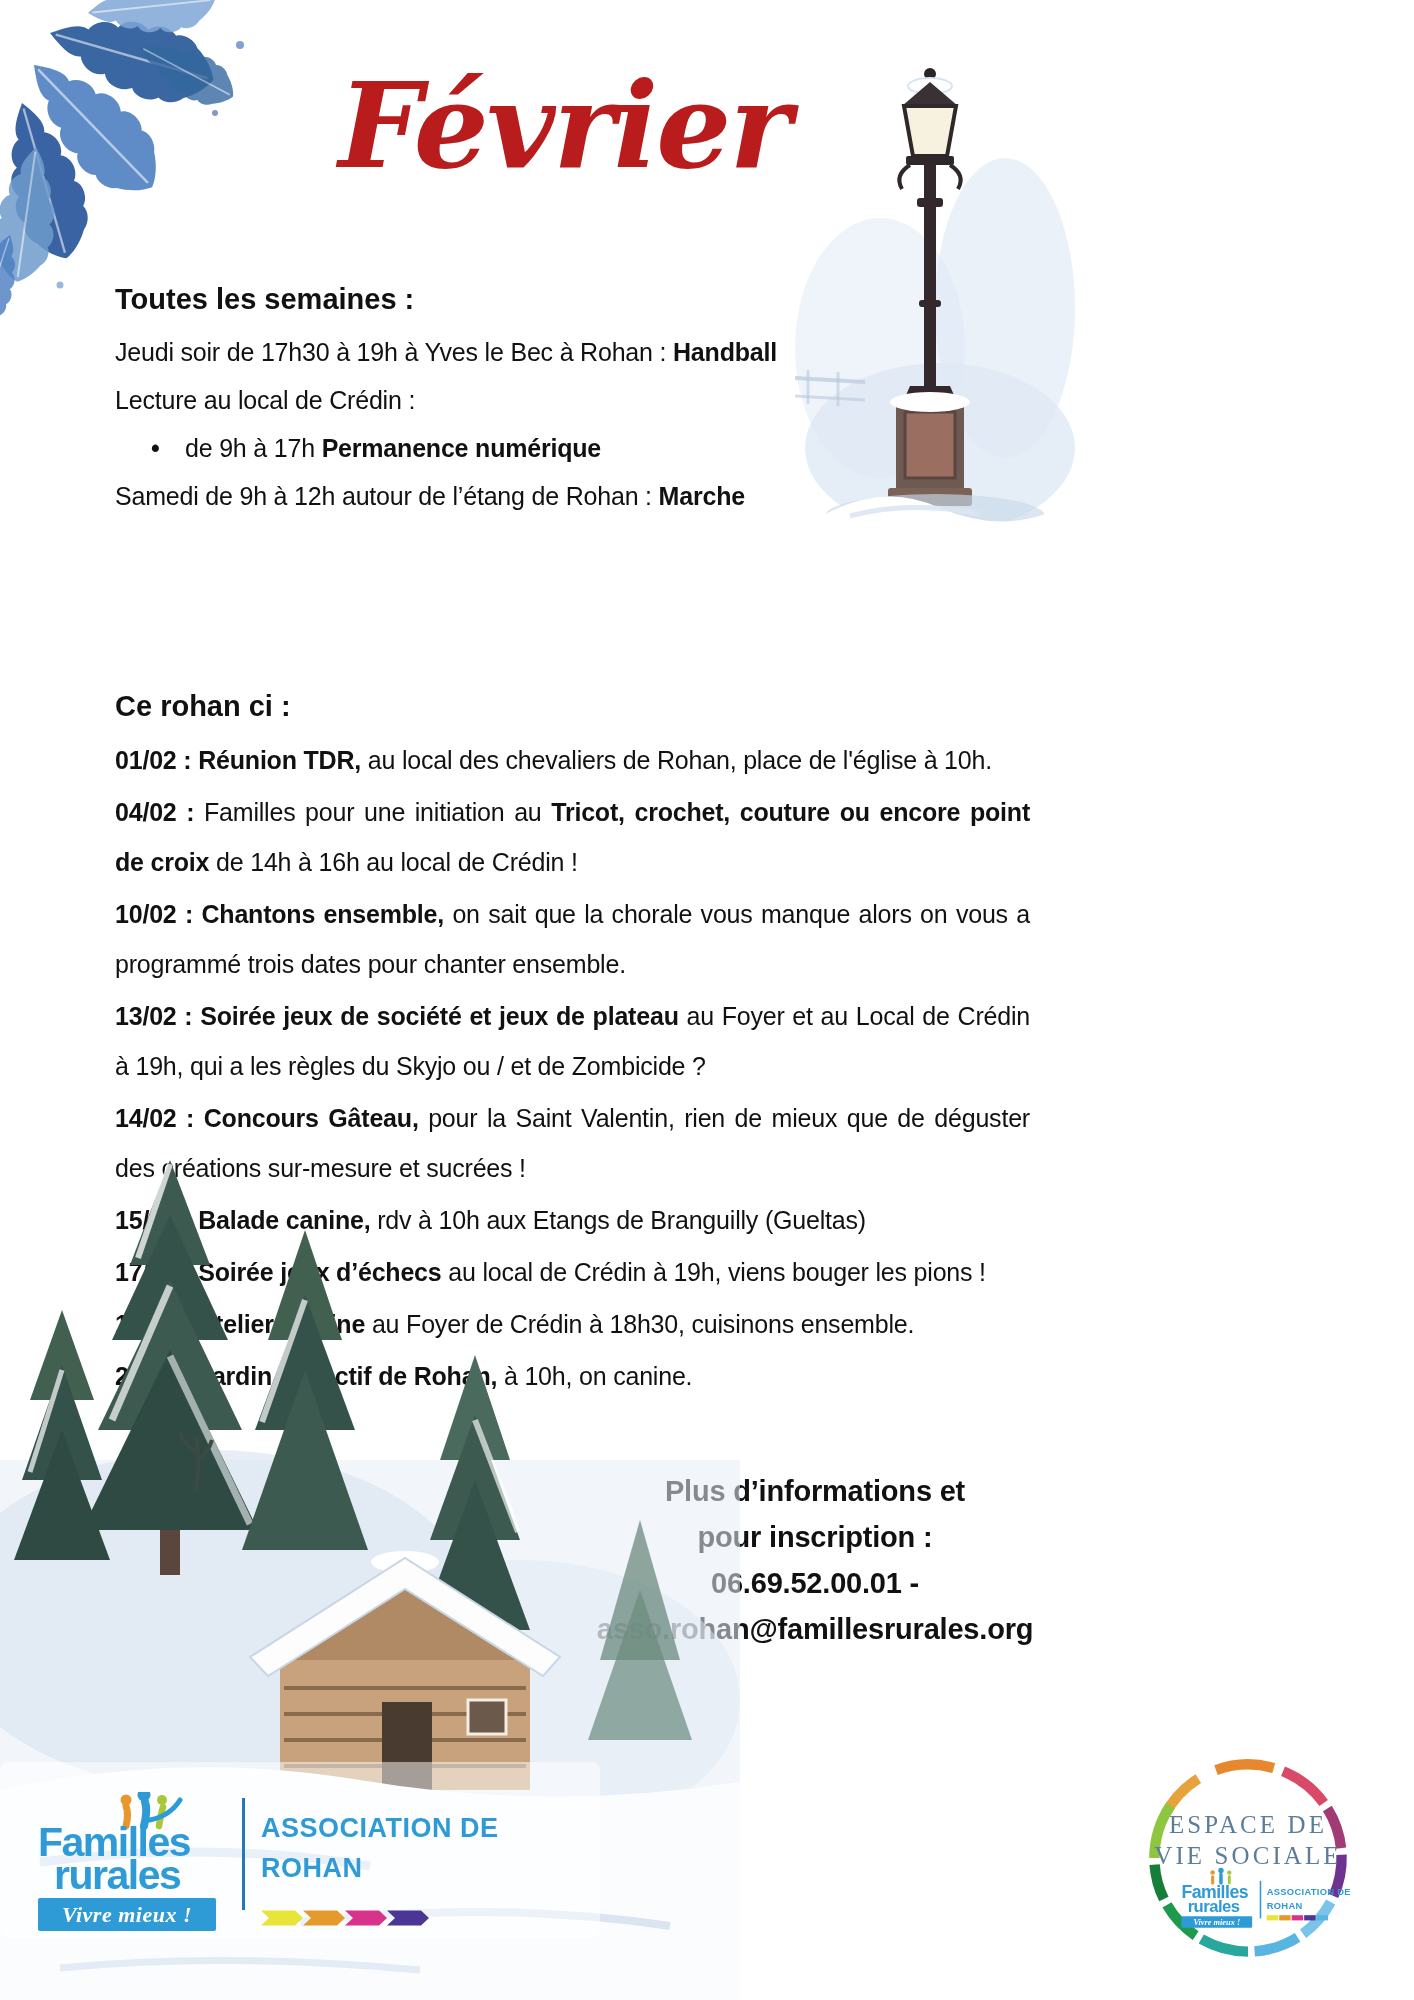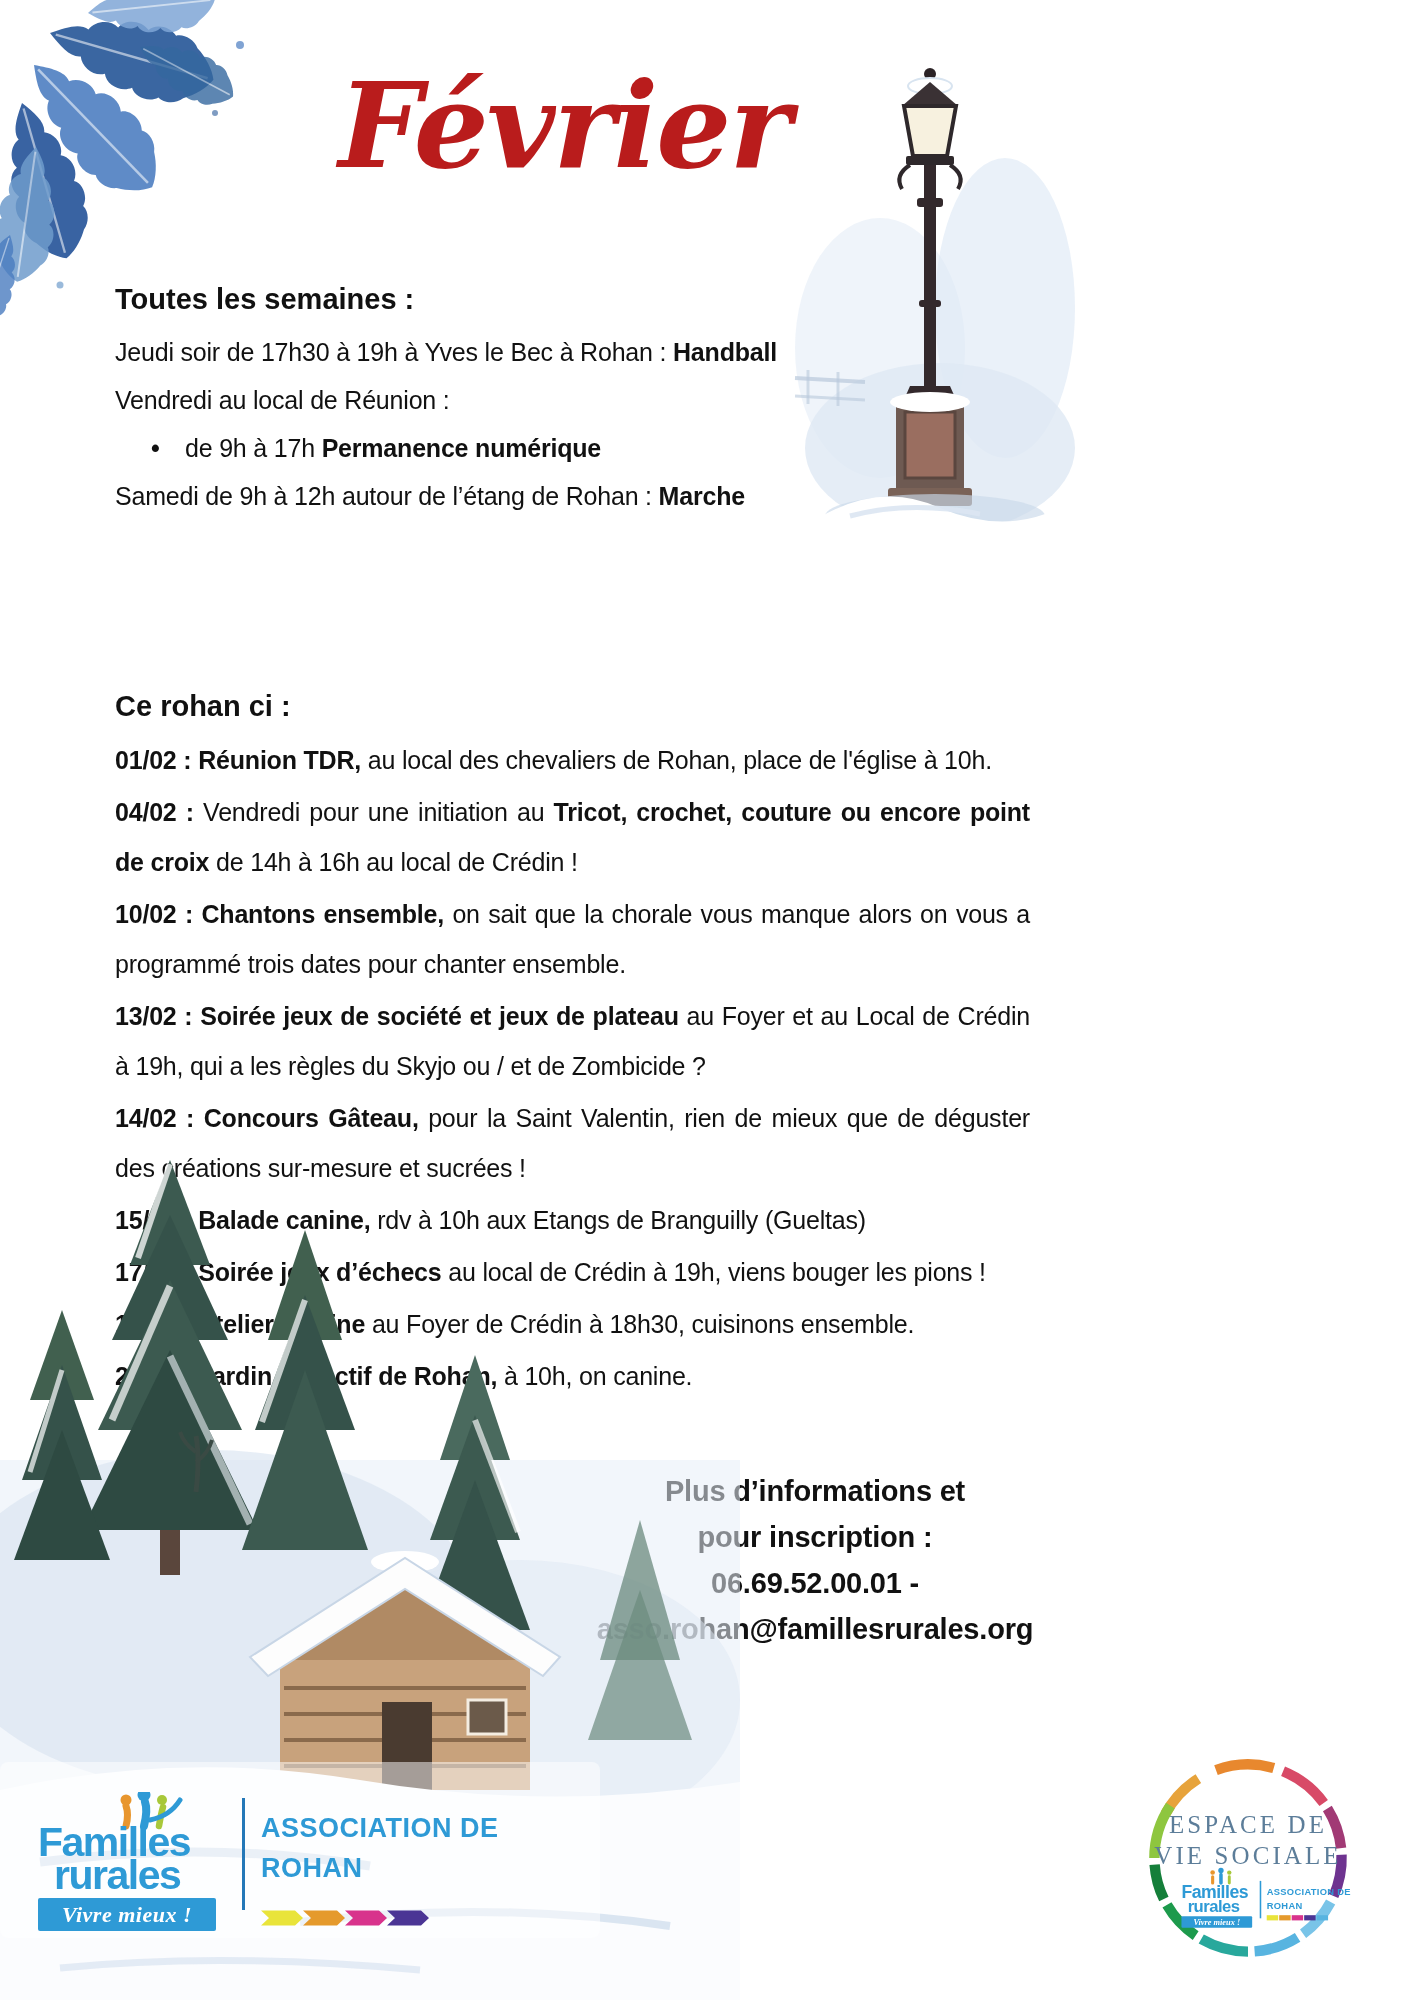--- a/index.html
+++ b/index.html
@@ -116,31 +116,31 @@
     <rect x="98" y="440" width="84" height="18" rx="3" fill="#7a6257"></rect>
     <ellipse cx="145" cy="468" rx="110" ry="22" fill="#c9d8ea" opacity="0.65"></ellipse>
     <path d="M25,472 Q90,432 150,460 Q212,486 265,462 L265,498 L25,498 Z" fill="#ffffff"></path>
     <path d="M60,468 Q120,452 190,466" stroke="#dbe6f2" stroke-width="5" fill="none" opacity="0.9"></path>
   </svg>
 
   <section class="weekly">
     <h2 class="section-heading">Toutes les semaines :</h2>
     <div id="weekly-rows">
         <p class="line"><span>Jeudi soir de 17h30 à 19h à Yves le Bec à Rohan : </span><span class="b">Handball</span></p>
-        <p class="line"><span>Vendredi au local de Réunion :</span></p>
+        <p class="line"><span>Lecture au local de Crédin :</span></p>
         <p class="line bullet"><span class="dot">•</span><span>de 9h à 17h </span><span class="b">Permanence numérique</span></p>
         <p class="line"><span>Samedi de 9h à 12h autour de l’étang de Rohan : </span><span class="b">Marche</span></p>
       </div>
   </section>
 
   <section class="monthly">
     <h2 class="section-heading">Ce rohan ci :</h2>
     <div id="events">
         <p class="event"><span class="b">01/02 : Réunion TDR,</span><span> au local des chevaliers de Rohan, place de l'église à 10h.</span></p>
-        <p class="event"><span class="b">04/02 :</span><span> Vendredi pour une initiation au </span><span class="b">Tricot, crochet, couture ou encore point de croix</span><span> de 14h à 16h au local de Crédin !</span></p>
+        <p class="event"><span class="b">04/02 :</span><span> Familles pour une initiation au </span><span class="b">Tricot, crochet, couture ou encore point de croix</span><span> de 14h à 16h au local de Crédin !</span></p>
         <p class="event"><span class="b">10/02 : Chantons ensemble,</span><span> on sait que la chorale vous manque alors on vous a programmé trois dates pour chanter ensemble.</span></p>
         <p class="event"><span class="b">13/02 : Soirée jeux de société et jeux de plateau</span><span> au Foyer et au Local de Crédin à 19h, qui a les règles du Skyjo ou / et de Zombicide ?</span></p>
         <p class="event"><span class="b">14/02 : Concours Gâteau,</span><span> pour la Saint Valentin, rien de mieux que de déguster des créations sur-mesure et sucrées !</span></p>
         <p class="event"><span class="b">15/02 : Balade canine,</span><span> rdv à 10h aux Etangs de Branguilly (Gueltas)</span></p>
         <p class="event"><span class="b">17/02 : Soirée jeux d’échecs</span><span> au local de Crédin à 19h, viens bouger les pions !</span></p>
         <p class="event"><span class="b">19/02 : Atelier cuisine</span><span> au Foyer de Crédin à 18h30, cuisinons ensemble.</span></p>
         <p class="event"><span class="b">21/02 : Jardin collectif de Rohan,</span><span> à 10h, on canine.</span></p>
       </div>
   </section>
 

